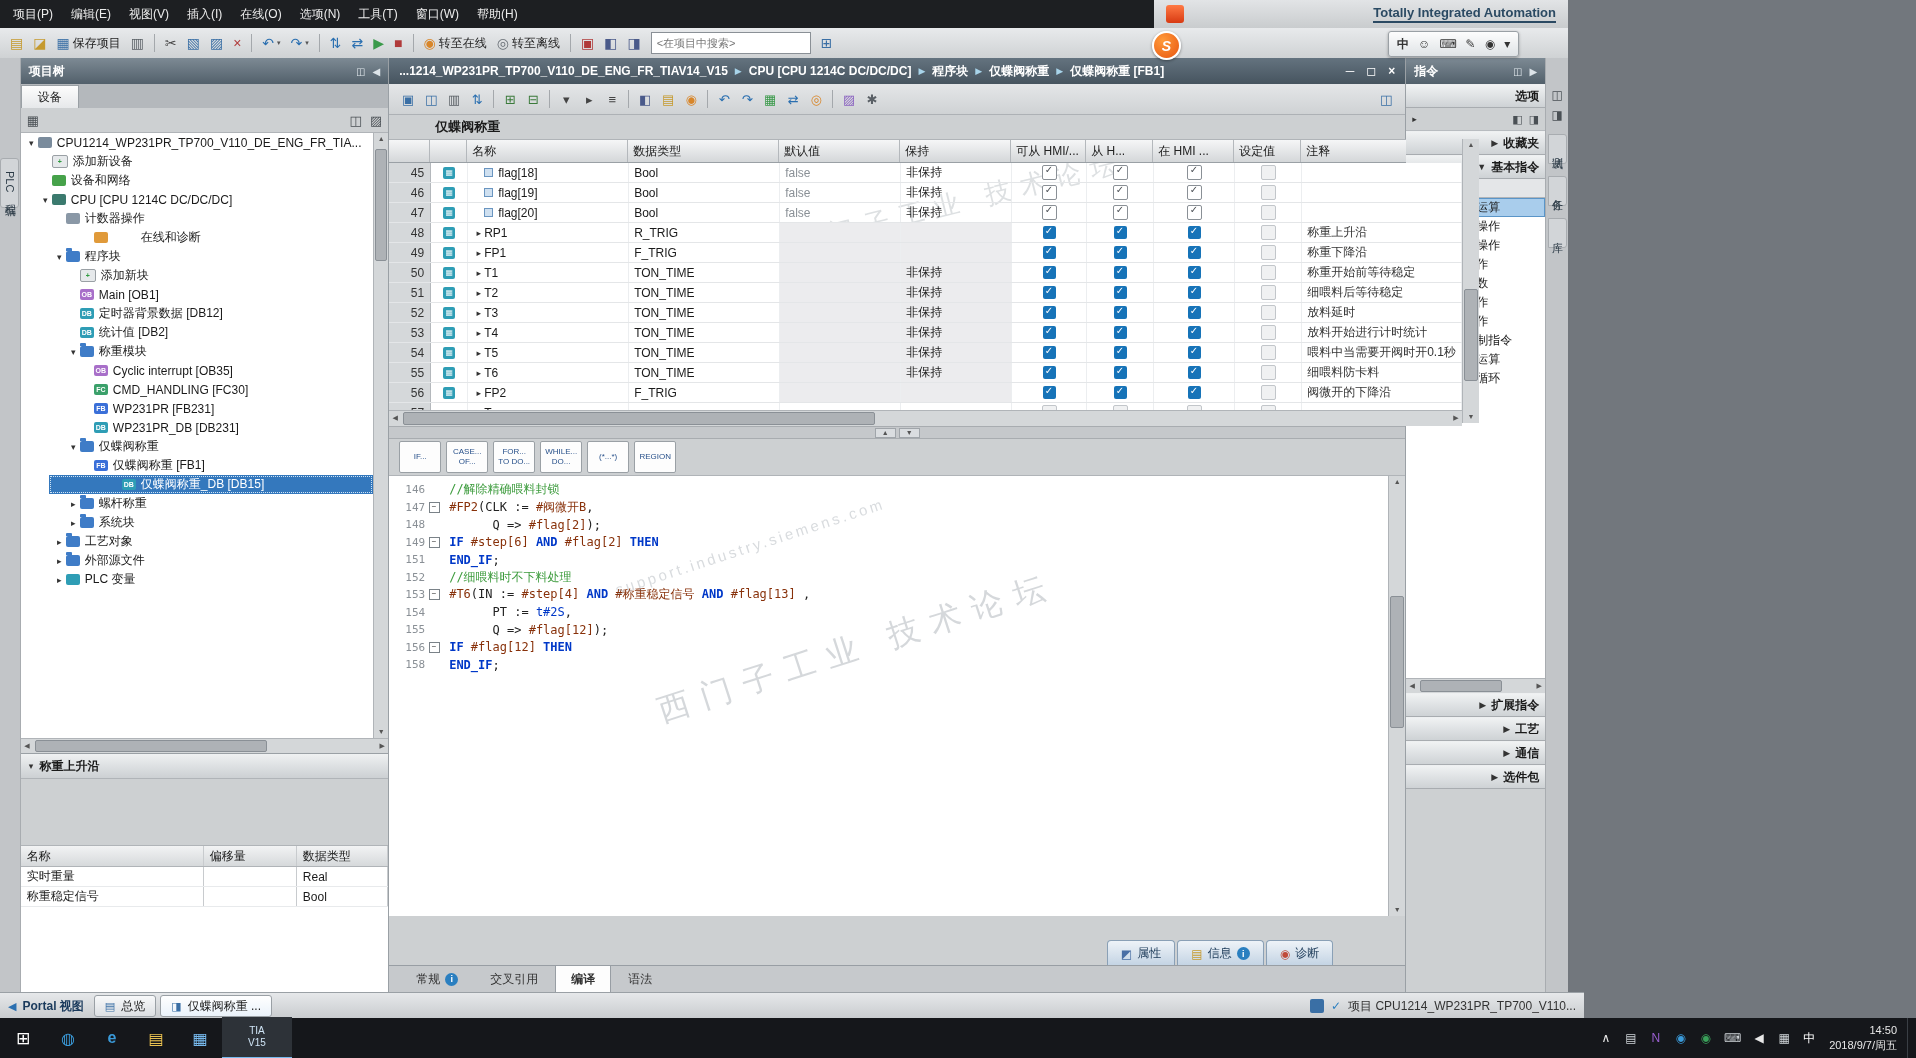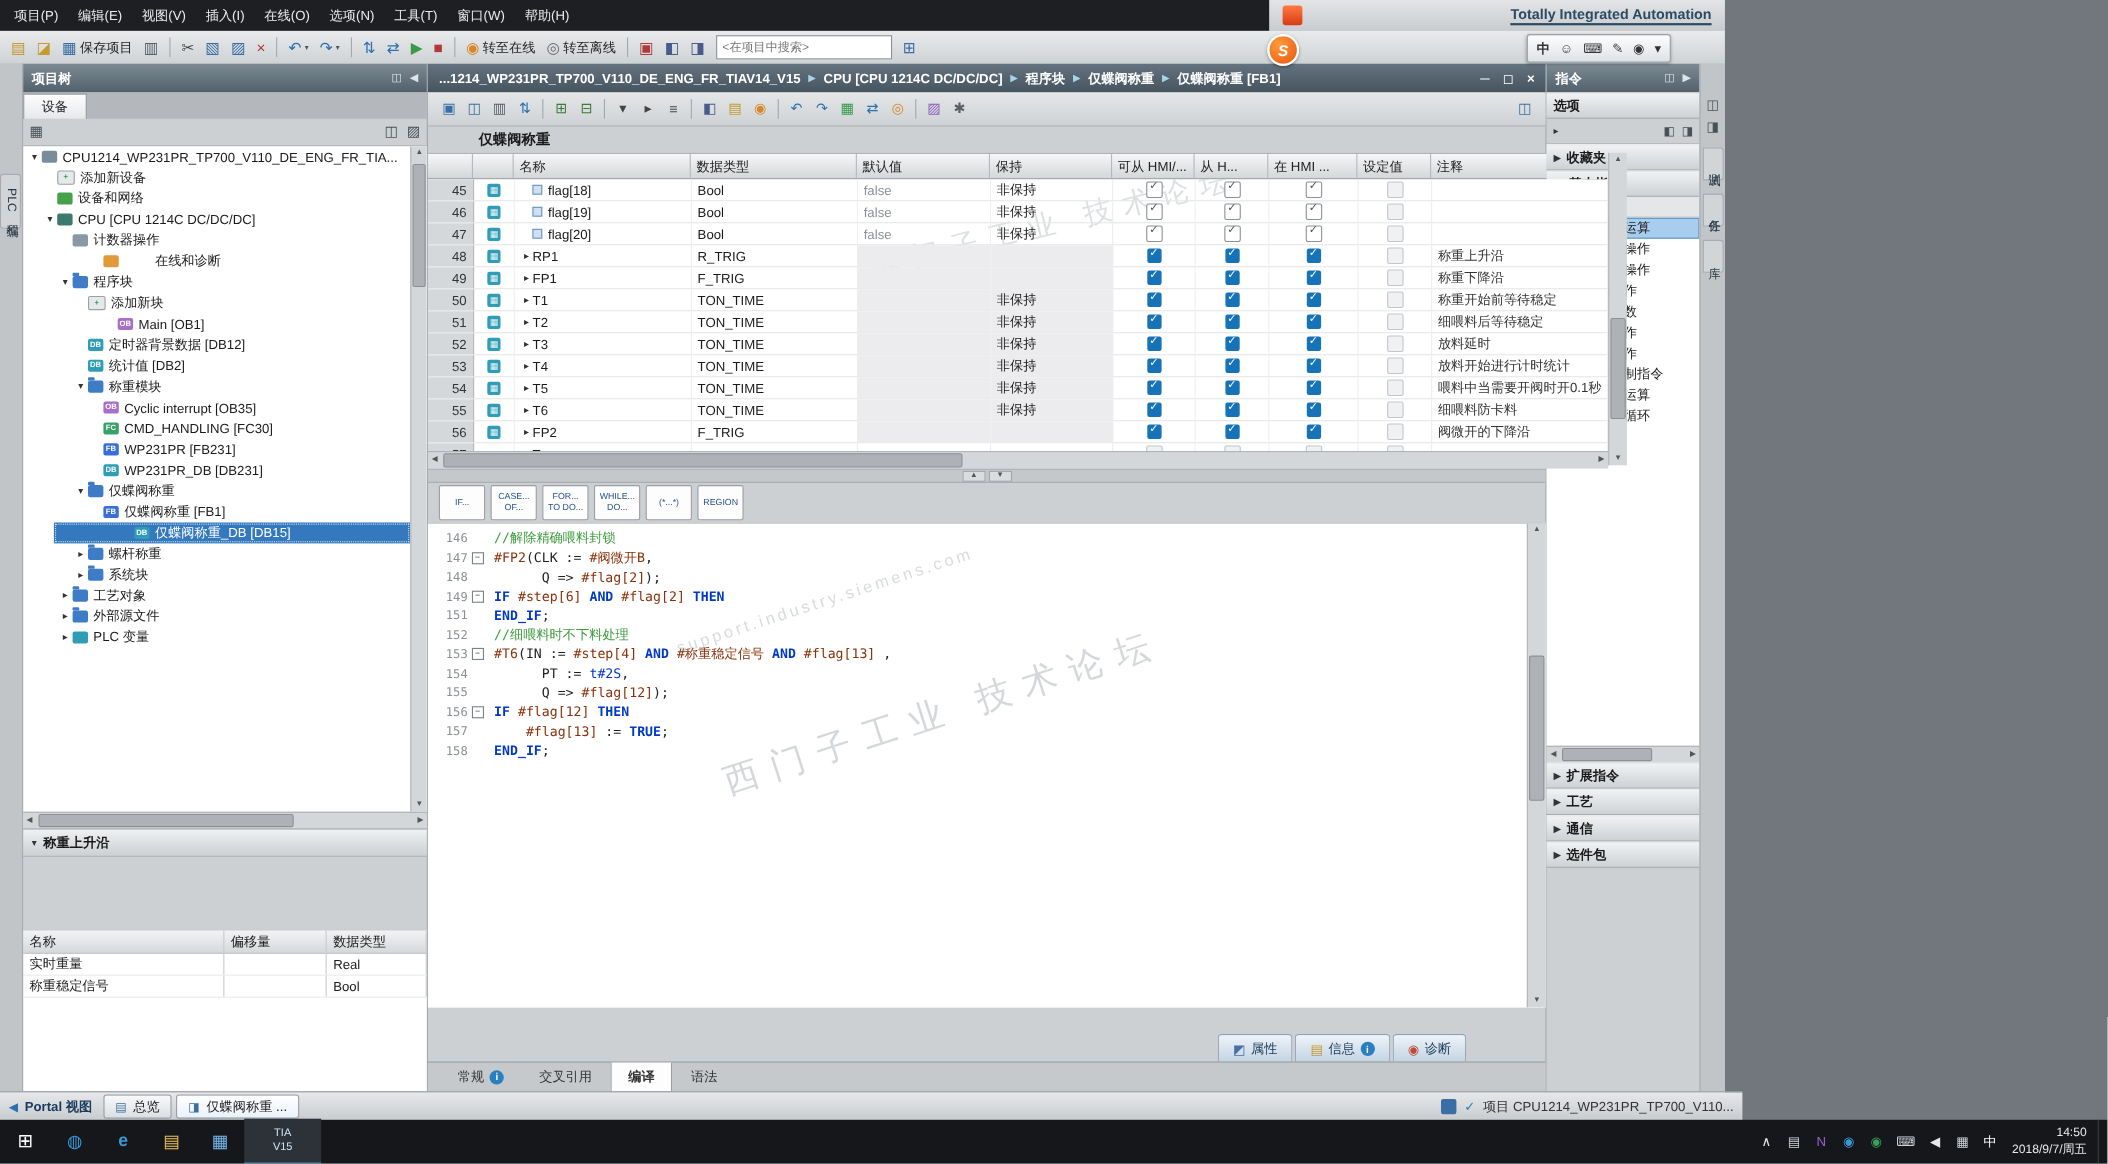--- a/index.html
+++ b/index.html
@@ -142,21 +142,21 @@
   .inspacer{height:23px;flex:none;}
   .insbtns{height:26px;flex:none;display:flex;justify-content:flex-end;align-items:flex-end;padding-right:72px;gap:2px;}
   .insbtn{display:flex;align-items:center;gap:5px;background:linear-gradient(#eef3f8,#c4d4e4);border:1px solid #8aa0b6;border-bottom:none;border-radius:4px 4px 0 0;padding:4px 13px 3px;color:#1c3a58;}
   .insbtn .glyph{font-size:12px;}
   .iinfo{width:13px;height:13px;border-radius:50%;background:#2a7fc0;color:#fff;font-size:9px;font-weight:bold;display:inline-flex;align-items:center;justify-content:center;font-style:normal;}
   .instabs{height:26px;flex:none;background:#c6c9cc;border-top:1px solid #989ea4;display:flex;align-items:stretch;padding-left:12px;gap:2px;}
   .instab{display:flex;align-items:center;gap:5px;padding:0 15px;color:#333;}
   .instab.active{background:#fdfdfd;border-left:1px solid #989ea4;border-right:1px solid #989ea4;font-weight:bold;}
   
   .ipanel{width:140px;display:flex;flex-direction:column;background:#cdd0d2;}
-  .isec{height:22px;flex:none;background:linear-gradient(#f0f2f3,#ced2d5);border-top:1px solid #eef0f1;border-bottom:1px solid #a8acb0;display:flex;align-items:center;padding:0 6px;font-weight:bold;gap:5px;overflow:hidden;white-space:nowrap;}
+  .isec{height:22px;flex:none;background:linear-gradient(#f0f2f3,#ced2d5);border-top:1px solid #eef0f1;border-bottom:1px solid #a8acb0;display:flex;align-items:center;padding:0 6px;font-weight:bold;gap:5px;overflow:hidden;white-space:nowrap;justify-content:flex-end;}
   .secarr{font-size:9px;color:#333;flex:none;}
   .optrow{height:22px;flex:none;display:flex;align-items:center;padding:0 6px;color:#4a5055;border-bottom:1px solid #b8bcc0;font-size:11px;}
   .opt-right{margin-left:auto;display:flex;gap:6px;}
   .namehdr{height:18px;flex:none;background:#e4e6e8;border-bottom:1px solid #b0b4b8;font-size:11px;display:flex;align-items:center;padding:0 6px;color:#333;}
   .ilist{height:480px;flex:none;background:#fff;overflow:hidden;}
   .irow{height:19px;display:flex;align-items:center;padding-left:4px;gap:4px;white-space:nowrap;overflow:hidden;}
   .irow.sel{background:#a9cdec;outline:1px solid #5a95c8;outline-offset:-1px;}
   .iarr{font-size:9px;color:#444;width:9px;flex:none;}
   .iic{width:13px;height:11px;border-radius:2px;flex:none;}
   .ifoot{flex:1;}
@@ -353,21 +353,21 @@
               <div class="trow" style="padding-left: 32px;">
                 <span class="arr">▾</span>
                 <span class="ti ti-folder-prog-icon"></span>
                 <span class="tlbl">程序块</span>
               </div>
               <div class="trow" style="padding-left: 46px;">
                 <span class="arr"></span>
                 <span class="ti ti-add-block-icon" data-letter="+"></span>
                 <span class="tlbl">添加新块</span>
               </div>
-              <div class="trow" style="padding-left: 73px;">
+              <div class="trow" style="padding-left: 46px;">
                 <span class="arr"></span>
                 <span class="ti ti-ob-icon" data-letter="OB"></span>
                 <span class="tlbl">Main [OB1]</span>
               </div>
               <div class="trow" style="padding-left: 46px;">
                 <span class="arr"></span>
                 <span class="ti ti-db-icon" data-letter="DB"></span>
                 <span class="tlbl">定时器背景数据 [DB12]</span>
               </div>
               <div class="trow" style="padding-left: 46px;">
@@ -1016,25 +1016,20 @@
                 <span class="ln">155</span>
                 <span class="fold"></span>
                 <span class="ctext"><span class="sg-p">      Q =&gt; </span><span class="sg-v">#flag[12]</span><span class="sg-p">);</span></span>
               </div>
               <div class="cline">
                 <span class="ln">156</span>
                 <span class="fold">
                   <span class="foldbox">−</span>
                 </span>
                 <span class="ctext"><span class="sg-k">IF </span><span class="sg-v">#flag[12]</span><span class="sg-k"> THEN</span></span>
-              </div>
-              <div class="cline">
-                <span class="ln">157</span>
-                <span class="fold"></span>
-                <span class="ctext"><span class="sg-p">    </span><span class="sg-v">#flag[13]</span><span class="sg-p"> := </span><span class="sg-k">TRUE</span><span class="sg-p">;</span></span>
               </div>
               <div class="cline">
                 <span class="ln">158</span>
                 <span class="fold"></span>
                 <span class="ctext"><span class="sg-k">END_IF</span><span class="sg-p">;</span></span>
               </div>
             </div>
           <div class="code-vscroll">
             <span class="sarr">▲</span>
             <div class="vthumb" style="top:120px;height:130px;"></div>

